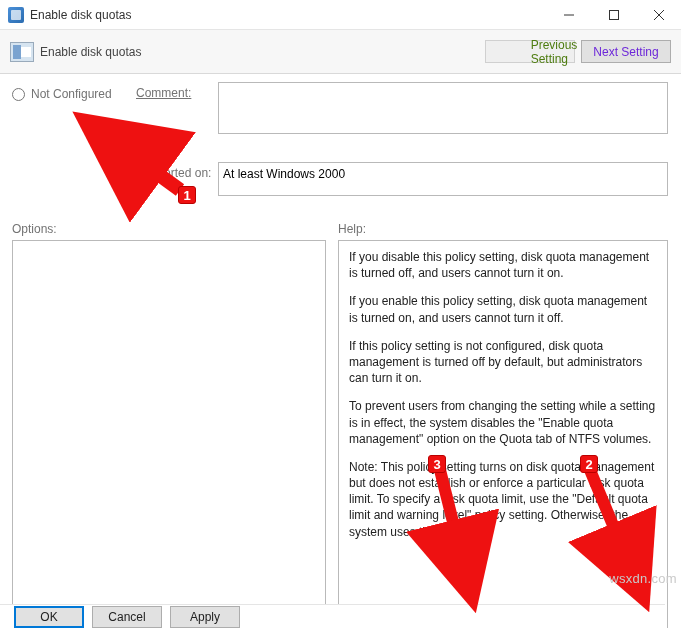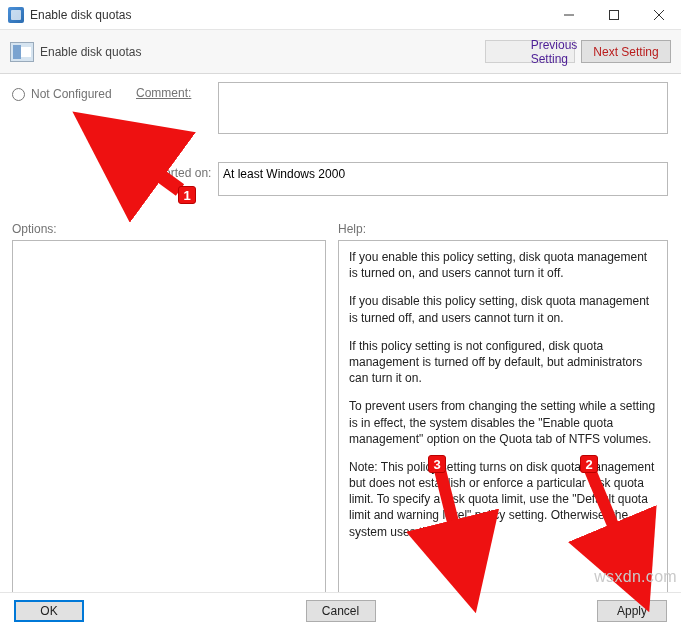--- a/index.html
+++ b/index.html
@@ -12,22 +12,22 @@
 .titlebar .title { flex: 1; color: #333; }
 .winbtns { display: flex; height: 100%; }
 .winbtn { width: 45px; display: flex; align-items: center; justify-content: center; color: #333; }
 
 
 .headerstrip { height: 44px; display: flex; align-items: center; padding: 0 10px; border-bottom: 1px solid #d9d9d9; background: #f7f7f7; }
 .headerstrip .hicon { width: 24px; height: 20px; margin-right: 6px; background: #d6e4f0; border: 1px solid #9ab; position:relative;}
 .headerstrip .hicon::before{content:"";position:absolute;left:2px;top:2px;width:8px;height:14px;background:#7aa3d0;}
 .headerstrip .hicon::after{content:"";position:absolute;right:2px;top:4px;width:10px;height:10px;background:#fff;}
 .headerstrip .htitle { flex: 1; color: #444; }
-.navbtn { width: 90px; height: 23px; margin-left: 6px; border: 1px solid #adadad; background: #e1e1e1; color: #b91c1c; display:flex;align-items:center;justify-content:center; }
-.navbtn.disabled { color: #4c1d95; background: #efefef; border-color: #d0d0d0; padding-left: 48px; }
+.navbtn { width: 90px; height: 23px; margin-left: 6px; border: 1px solid #adadad; background: #e1e1e1; color: #6d28d9; display:flex;align-items:center;justify-content:center; }
+.navbtn.disabled { color: #4d7c0f; background: #efefef; border-color: #d0d0d0; padding-left: 48px; }
 
 
 .bodyarea { position: absolute; top: 74px; left: 0; right: 0; bottom: 40px; padding: 8px 10px 0 10px; }
 .radios { position: absolute; left: 12px; top: 8px; width: 120px; }
 .radio { display: flex; align-items: center; height: 24px; cursor: default; }
 .radio input { margin: 0 6px 0 0; }
 .labelcol { color: #737373; }
 
 .commentlbl { position: absolute; left: 136px; top: 12px; text-decoration: underline; }
 .commentbox { position: absolute; left: 218px; top: 8px; width: 450px; height: 52px; border: 1px solid #b9b9b9; background: #fff; overflow-y: scroll; padding: 4px; resize: none; font: inherit; }
@@ -35,29 +35,29 @@
 .supportedlbl { position: absolute; left: 136px; top: 92px; }
 .supportedbox { position: absolute; left: 218px; top: 88px; width: 450px; height: 34px; border: 1px solid #b9b9b9; background: #fff; overflow-y: scroll; padding: 4px; }
 
 .optionslbl { position: absolute; left: 12px; top: 148px; }
 .helplbl    { position: absolute; left: 338px; top: 148px; }
 .optionsbox { position: absolute; left: 12px; top: 166px; width: 314px; height: 396px; border: 1px solid #b9b9b9; background: #fff; overflow-y: scroll; padding: 6px; }
 .helpbox    { position: absolute; left: 338px; top: 166px; width: 330px; height: 396px; border: 1px solid #b9b9b9; background: #fff; overflow-y: scroll; padding: 8px 10px; line-height: 1.35; color: #222; }
 .helpbox p { margin: 0 0 12px 0; }
 
 
-.footer { position: absolute; left: 0; right: 0; bottom: 0; height: 36px; display: flex; justify-content: space-between; align-items: center; padding: 0 14px; gap: 8px; background: #fff; border-top: 1px solid #e5e5e5; }
+.footer { position: absolute; left: 0; right: 16px; bottom: 0; height: 24px; display: flex; justify-content: flex-start; align-items: center; padding: 0 14px; gap: 8px; background: #fff; border-top: 1px solid #e5e5e5; }
 .btn { width: 70px; height: 22px; border: 1px solid #adadad; background: #e1e1e1; display:flex;align-items:center;justify-content:center; color:#222;}
 .btn.focus { border: 1px solid #0078d7; box-shadow: 0 0 0 1px #0078d7 inset; }
 
 
 .ann { position: absolute; pointer-events: none; }
 .ann .num { position:absolute; background:#e11; color:#fff; font-weight:bold; width:18px; height:18px; border-radius:3px; display:flex;align-items:center;justify-content:center; font-size:13px; border:1px solid #b00;}
 .ann svg { position:absolute; overflow:visible; }
-.ws { position:absolute; right:4px; bottom:42px; font-size:16px; color:#c9c9c9; letter-spacing:.3px;}
+.ws { position:absolute; right:4px; bottom:42px; font-size:13px; color:#c9c9c9; letter-spacing:.3px;}
 </style>
 </head>
 <body>
 
 <div class="titlebar">
   <div class="icon"></div>
   <div class="title">Enable disk quotas</div>
   <div class="winbtns">
     <div class="winbtn">
         <svg width="10" height="10">
@@ -97,22 +97,22 @@
   <textarea class="commentbox" style=""></textarea>
 
   <div class="supportedlbl labelcol">Supported on:</div>
   <div class="supportedbox"><span>At least Windows 2000</span></div>
 
   <div class="optionslbl labelcol">Options:</div>
   <div class="helplbl labelcol">Help:</div>
 
   <div class="optionsbox"></div>
   <div class="helpbox">
+    <p>If you disable this policy setting, disk quota management is turned off, and users cannot turn it on.</p>
     <p>If you enable this policy setting, disk quota management is turned on, and users cannot turn it off.</p>
-    <p>If you disable this policy setting, disk quota management is turned off, and users cannot turn it on.</p>
     <p>If this policy setting is not configured, disk quota management is turned off by default, but administrators can turn it on.</p>
     <p>To prevent users from changing the setting while a setting is in effect, the system disables the "Enable quota management" option on the Quota tab of NTFS volumes.</p>
     <p>Note: This policy setting turns on disk quota management but does not establish or enforce a particular disk quota limit. To specify a disk quota limit, use the "Default quota limit and warning level" policy setting. Otherwise, the system uses the</p>
   </div>
 </div>
 
 <div class="footer">
   <div class="btn focus">OK</div>
   <div class="btn">Cancel</div>
   <div class="btn">Apply</div>

